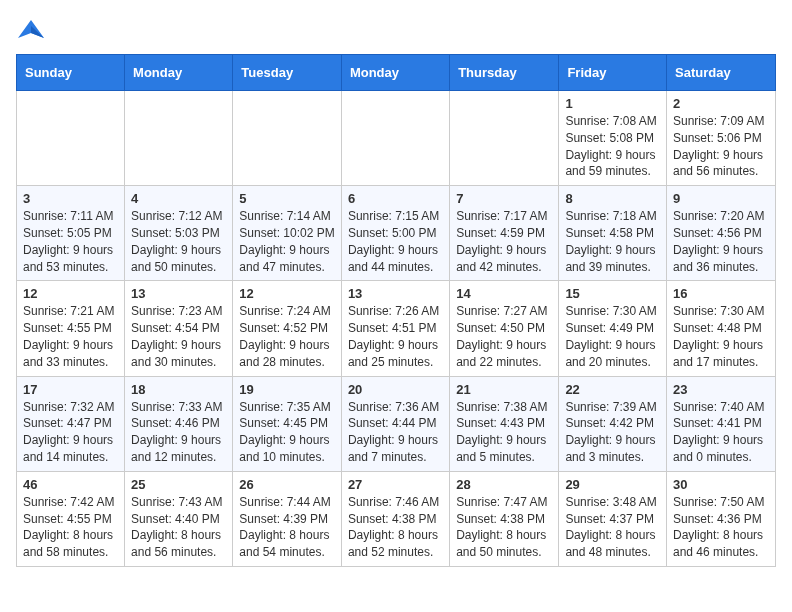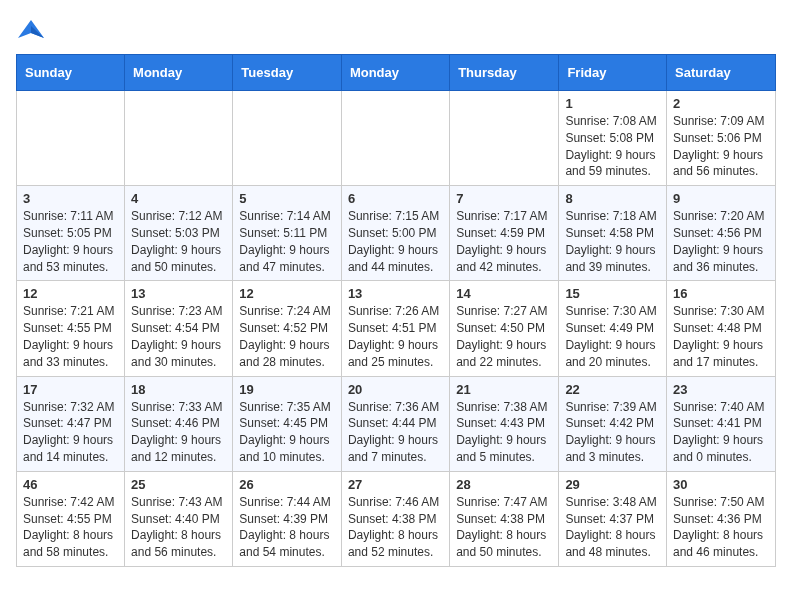--- a/index.html
+++ b/index.html
@@ -150,21 +150,21 @@
         </td>
         <td>
           <span class="day-number">4</span>
           <div class="day-info">Sunrise: 7:12 AM
 Sunset: 5:03 PM
 Daylight: 9 hours and 50 minutes.</div>
         </td>
         <td>
           <span class="day-number">5</span>
           <div class="day-info">Sunrise: 7:14 AM
-Sunset: 5:11 PM
+Sunset: 10:02 PM
 Daylight: 9 hours and 47 minutes.</div>
         </td>
         <td>
           <span class="day-number">6</span>
           <div class="day-info">Sunrise: 7:15 AM
 Sunset: 5:00 PM
 Daylight: 9 hours and 44 minutes.</div>
         </td>
         <td>
           <span class="day-number">7</span>

